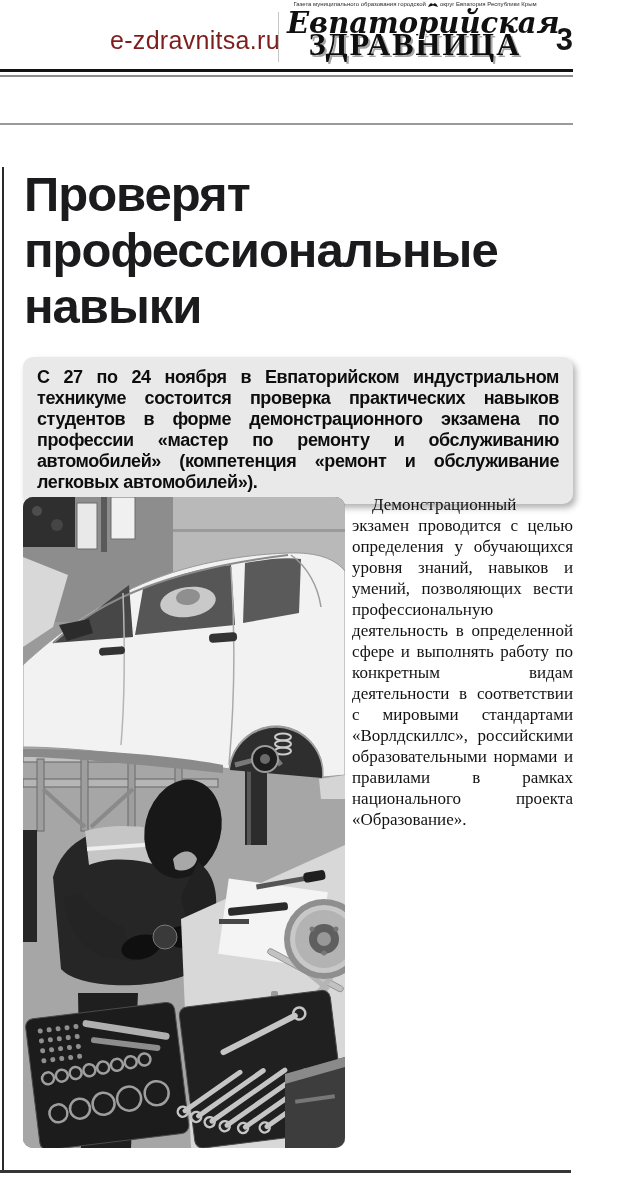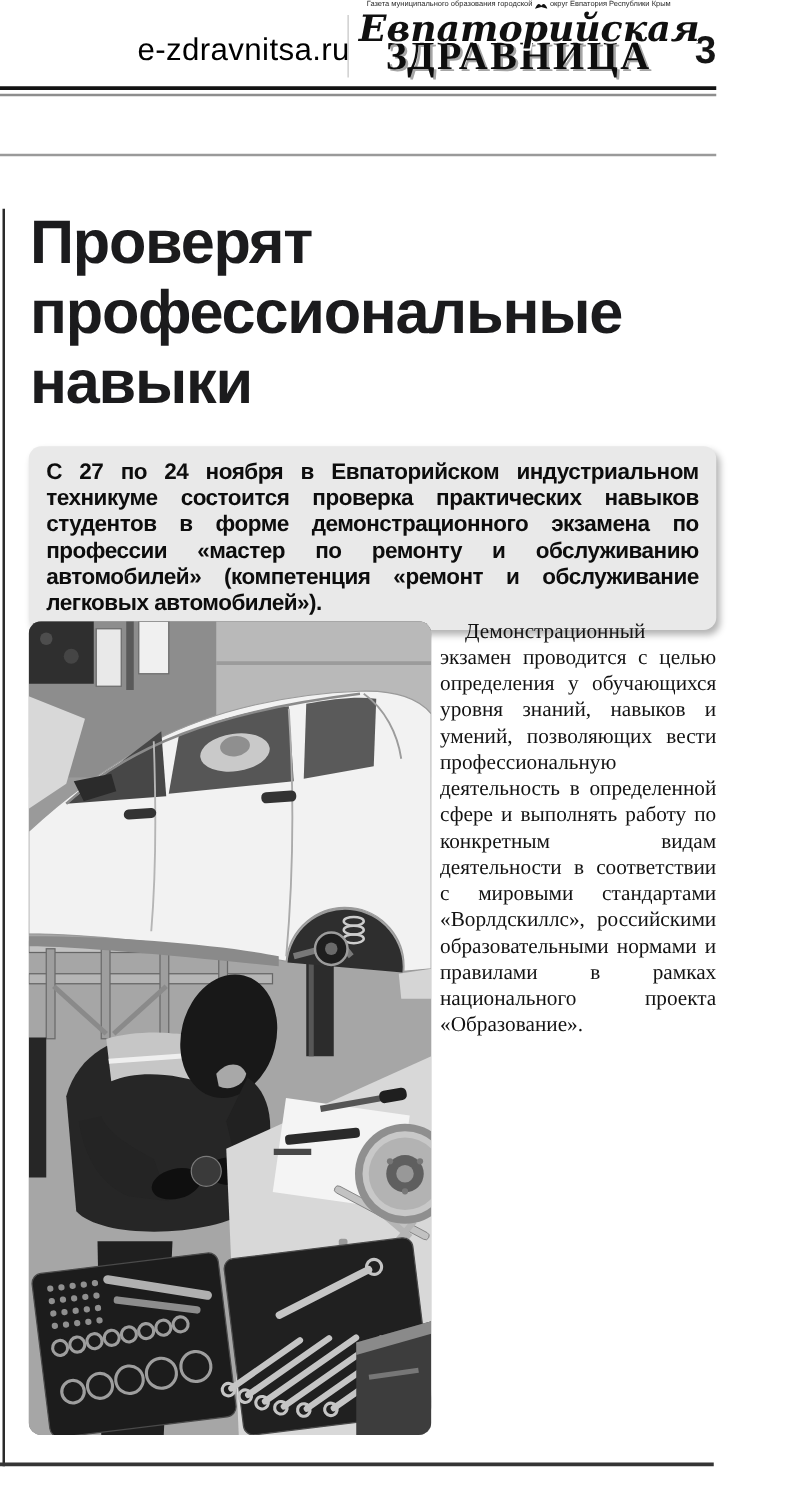--- a/index.html
+++ b/index.html
@@ -1,21 +1,21 @@
 <!DOCTYPE html>
 <html><head>
 <meta charset="utf-8">
 <style>
   html,body{margin:0;padding:0;background:#fff;}
   #page{position:relative;width:635px;height:1193px;background:#ffffff;overflow:hidden;
         font-family:"Liberation Sans",sans-serif;}
 
   
   .site-url{position:absolute;left:110px;top:26px;font-size:25px;font-weight:400;
-            color:#000000;letter-spacing:.3px;}
+            color:#7f1d1d;letter-spacing:.3px;}
   .header-divider{position:absolute;left:278px;top:12px;width:1px;height:50px;background:#c6c6c6;}
   .masthead{position:absolute;left:287px;top:1px;width:256px;text-align:center;}
   .tagline{display:flex;align-items:center;justify-content:center;gap:2px;
            font-size:6px;line-height:7px;color:#2a2a2a;white-space:nowrap;}
   .title-script{font-family:"DejaVu Serif",serif;font-style:italic;font-weight:bold;
                 font-size:29px;line-height:30px;color:#101010;text-align:left;
                 margin-top:0;position:relative;z-index:2;
                 text-shadow:-1px -1px 0 #fff,1px -1px 0 #fff,-1px 1px 0 #fff,1px 1px 0 #fff;}
   .title-caps{font-family:Liberation Serif, serif;font-weight:bold;font-size:32px;line-height:30px;
               letter-spacing:2px;color:#0e0e0e;margin-top:-9px;position:relative;z-index:1;

